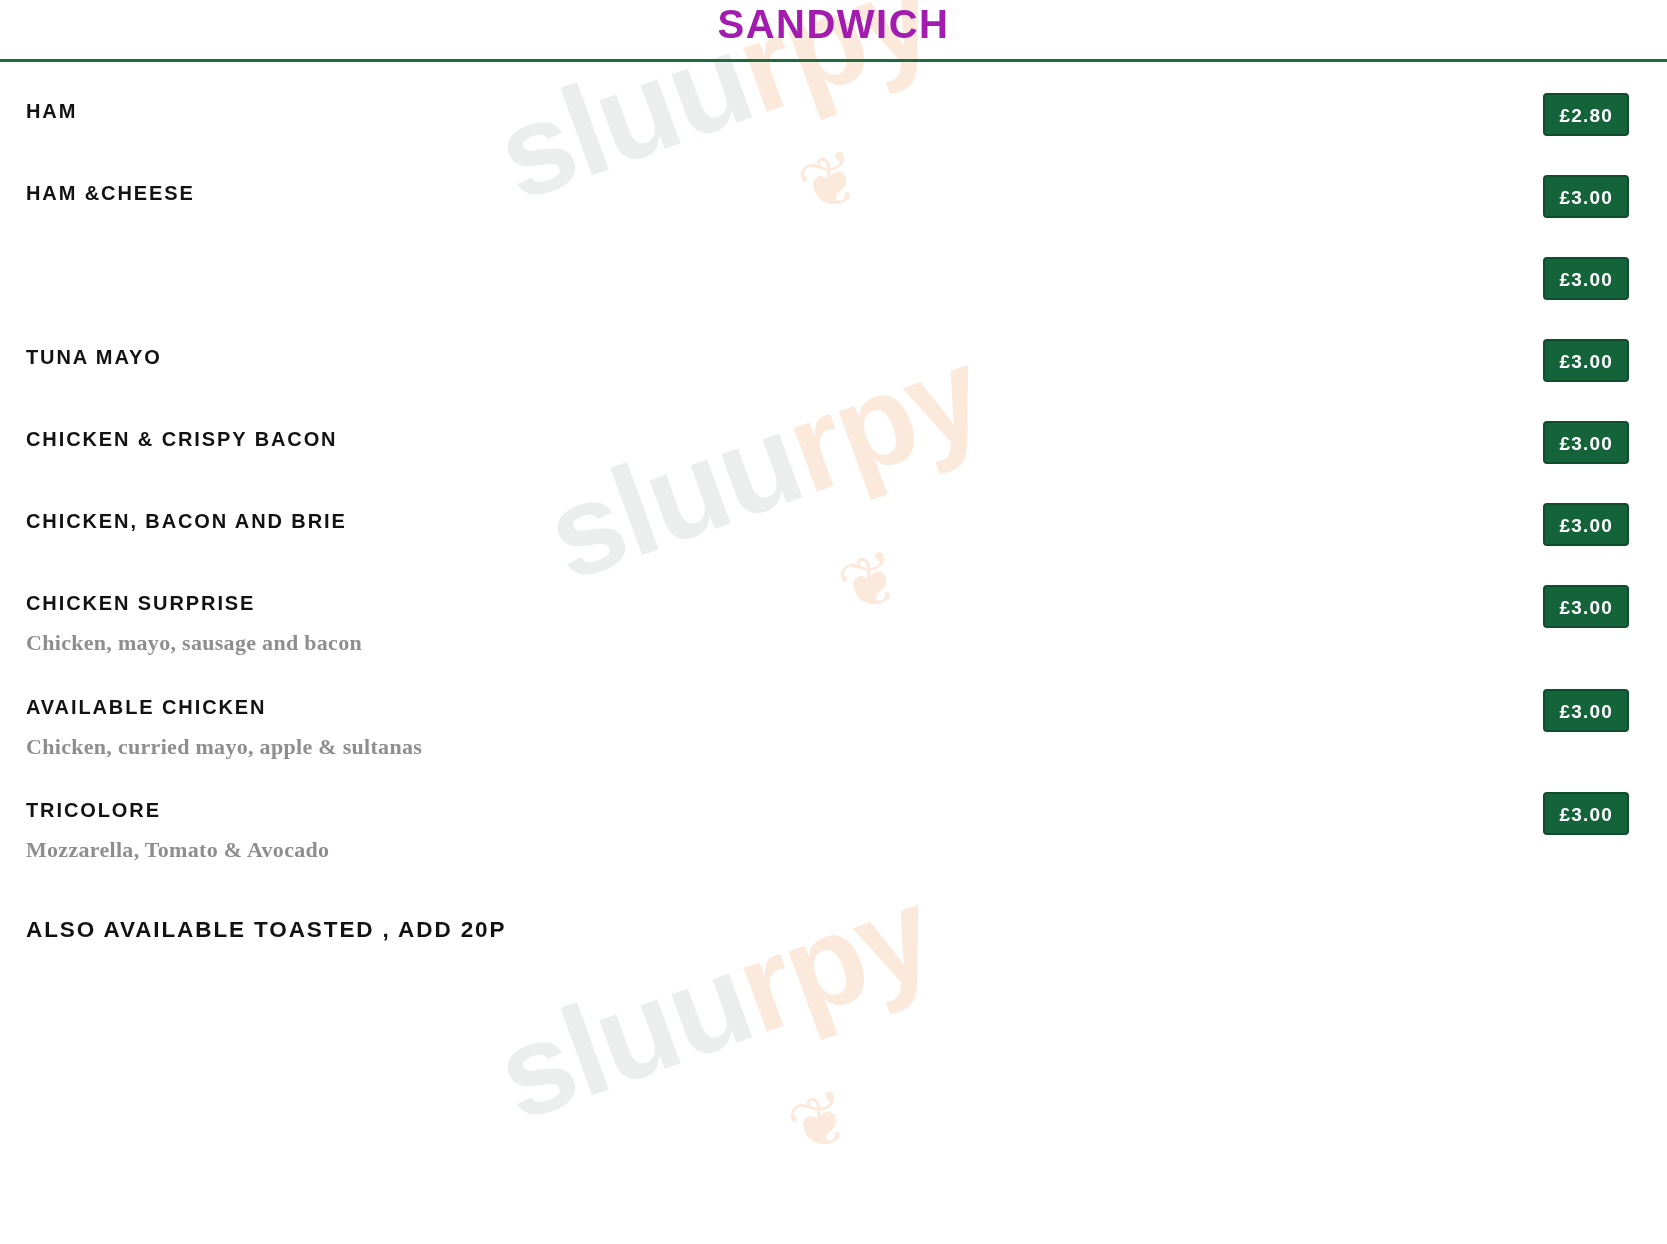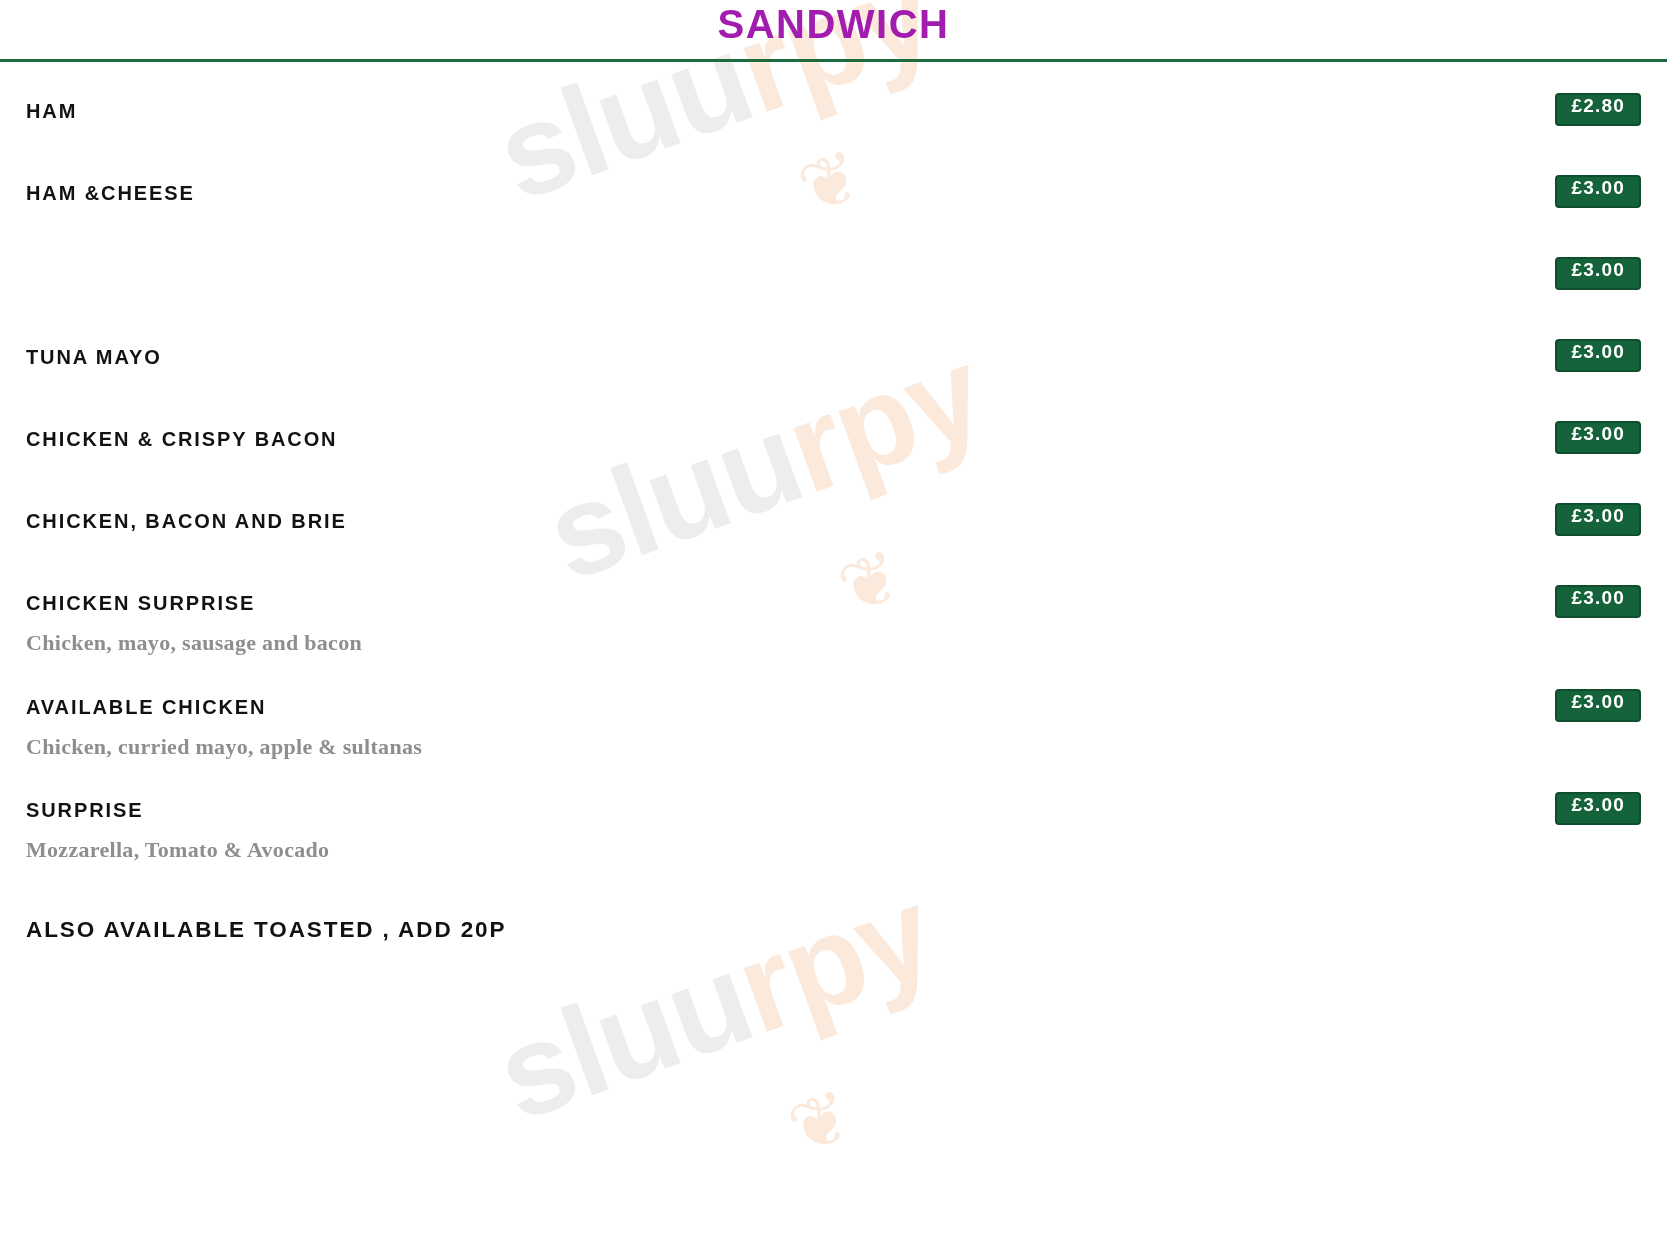--- a/index.html
+++ b/index.html
@@ -98,30 +98,30 @@
     font-family: "Liberation Serif", serif;
     font-size: 22px;
     color: #8e8e8e;
     letter-spacing: 0.3px;
     margin-top: 10px;
     line-height: 1.3;
     font-weight: bold;
   }
   .price {
     position: absolute;
-    right: 0;
+    right: 12px;
     top: -3px;
     background: #14633a;
     color: #ffffff;
     border: 2px solid #0e4e2d;
     border-radius: 4px;
     font-size: 19px;
     font-weight: bold;
     letter-spacing: 1.2px;
-    padding: 0 14px 7px 14px;
+    padding: 10px 14px 7px 14px;
     min-width: 78px;
     text-align: center;
     box-sizing: border-box;
   }
 
   
   .footer-note {
     margin: 52px 26px 0 26px;
     font-size: 22.5px;
     font-weight: bold;
@@ -183,21 +183,21 @@
       <div class="price">£3.00</div>
     </div>
 
     <div class="item spaced">
       <div class="item-name">AVAILABLE CHICKEN</div>
       <div class="item-desc">Chicken, curried mayo, apple &amp; sultanas</div>
       <div class="price">£3.00</div>
     </div>
 
     <div class="item spaced">
-      <div class="item-name">SURPRISE</div>
+      <div class="item-name">TRICOLORE</div>
       <div class="item-desc">Mozzarella, Tomato &amp; Avocado</div>
       <div class="price">£3.00</div>
     </div>
 
   </div>
 
   <div class="footer-note">ALSO AVAILABLE TOASTED , ADD 20P</div>
 
 </div>
 

